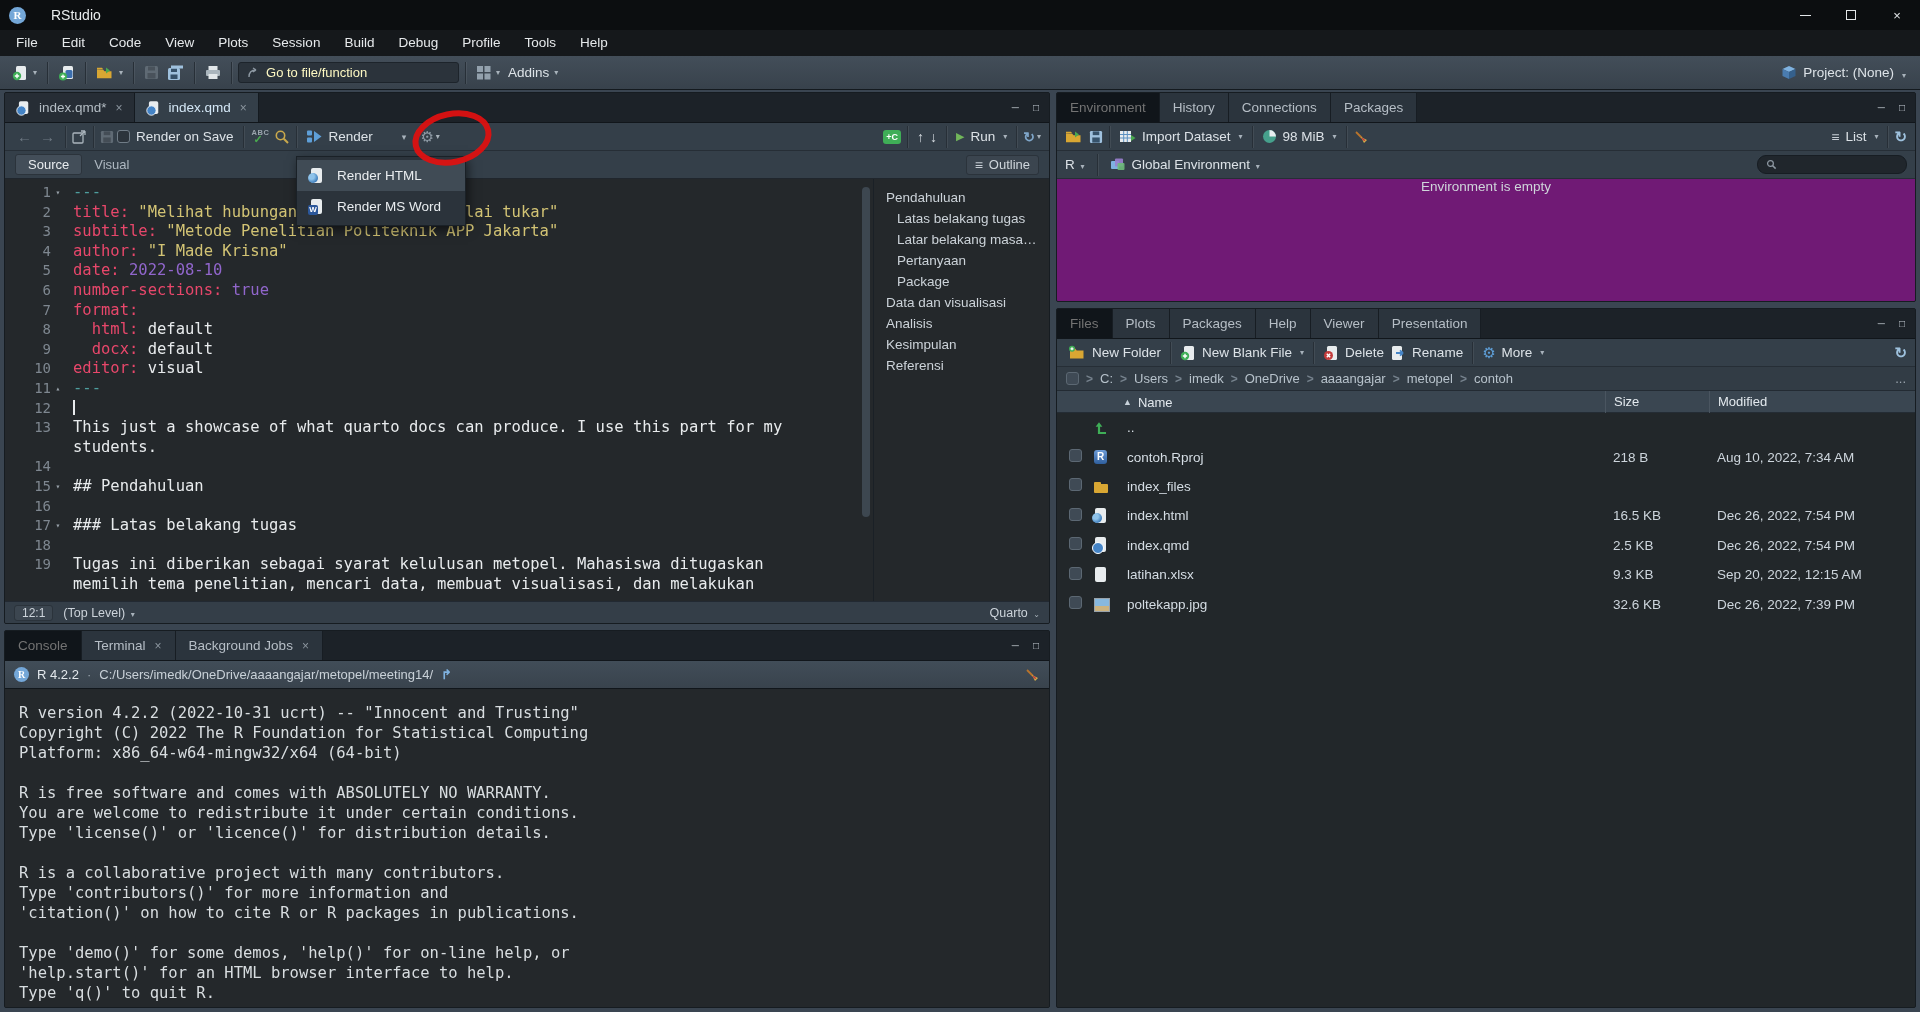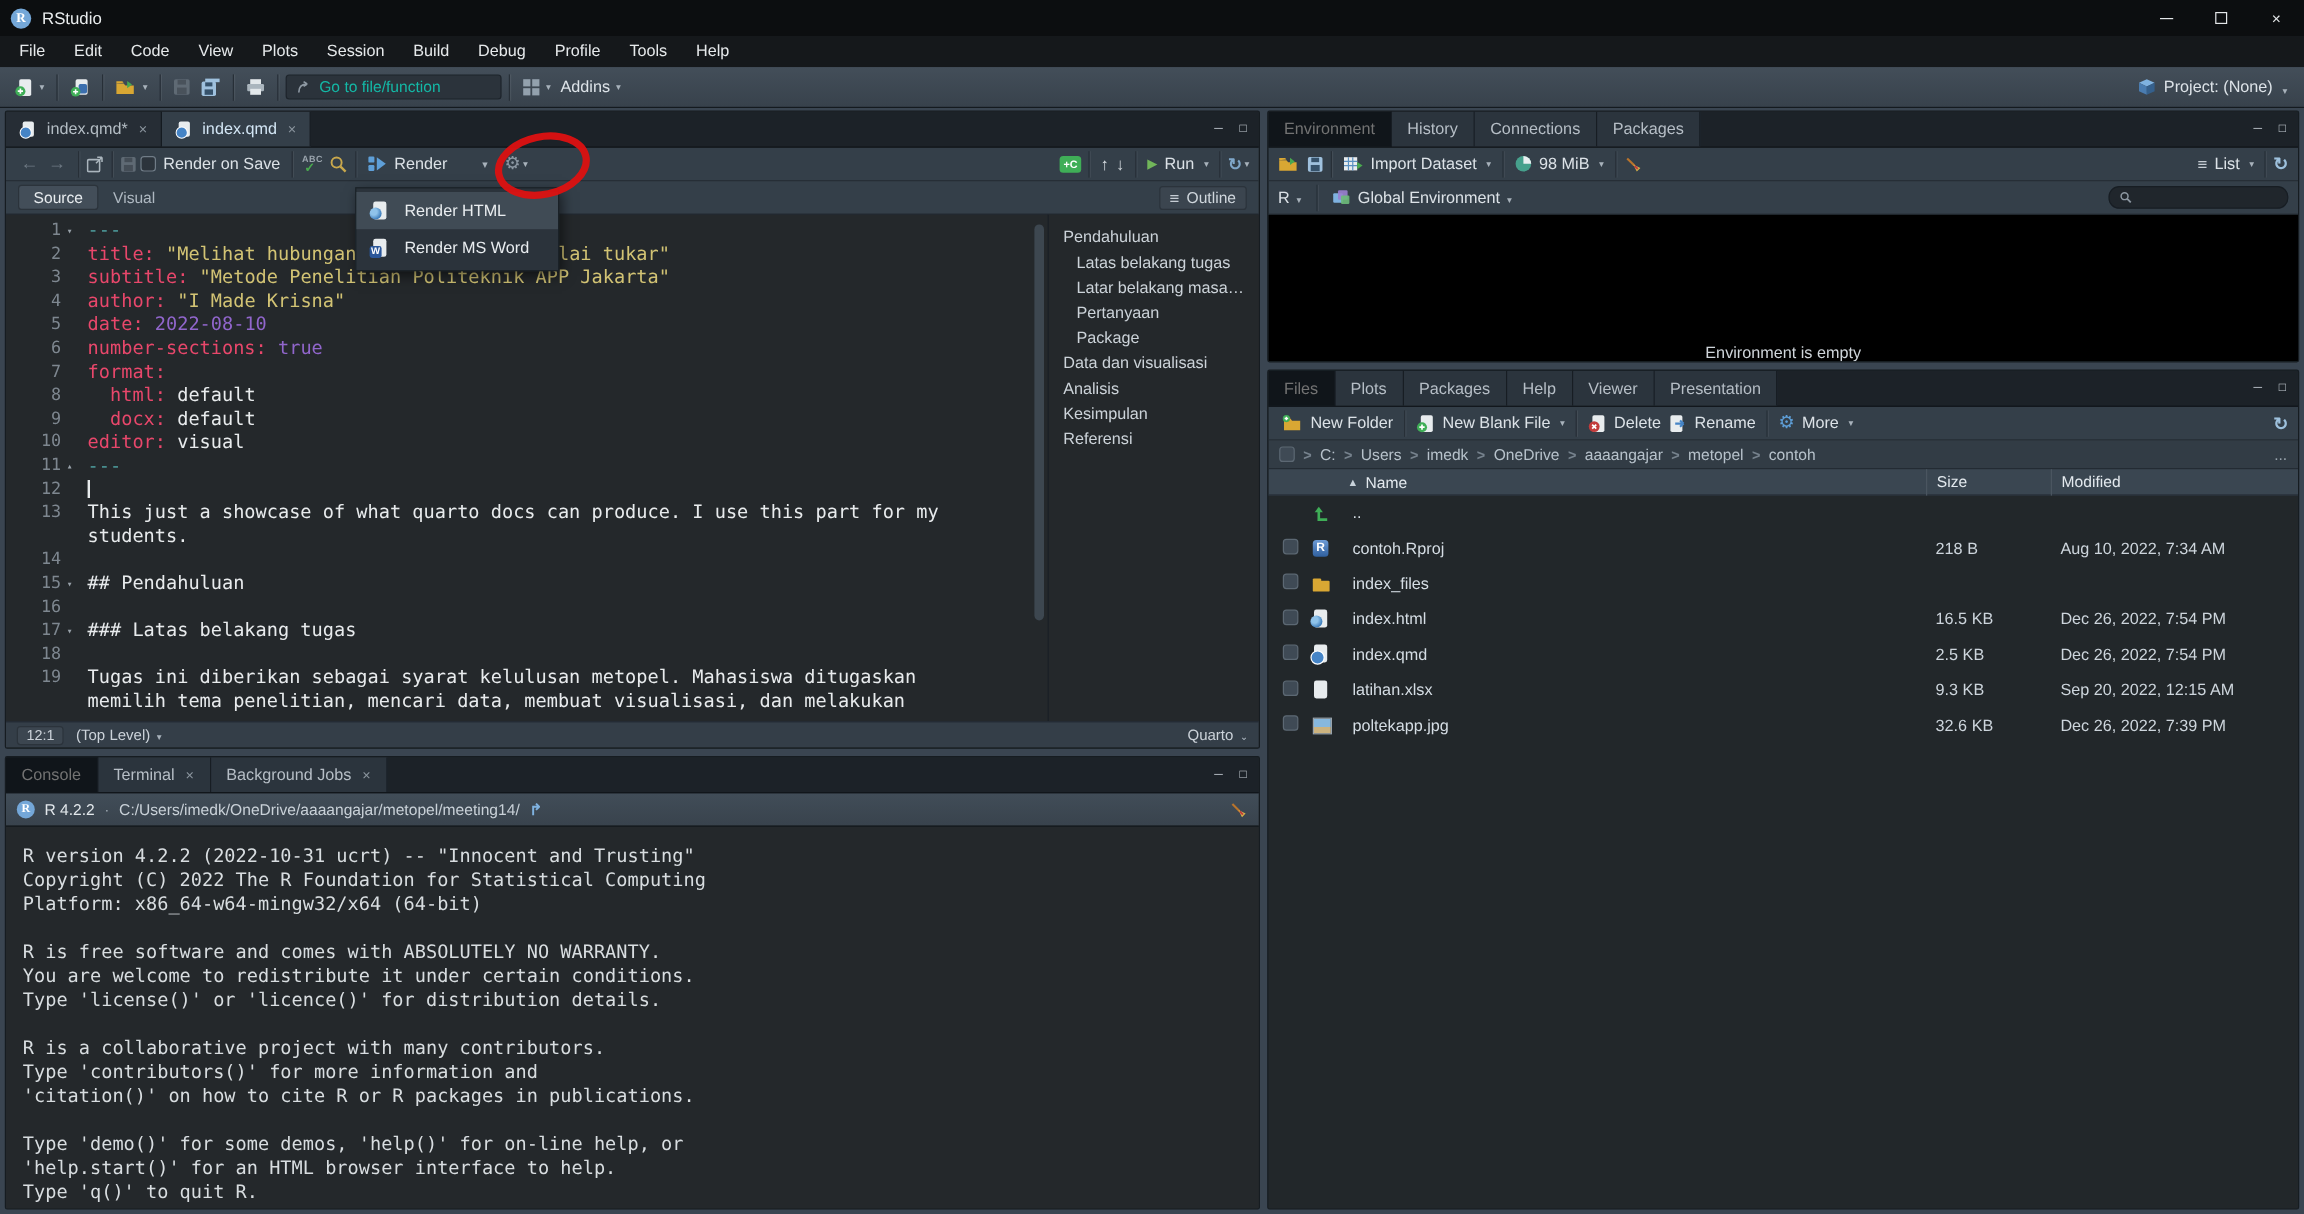--- a/index.html
+++ b/index.html
@@ -3,36 +3,36 @@
 <meta charset="utf-8">
 <style>
   *{box-sizing:border-box;margin:0;padding:0}
   html,body{width:1920px;height:1012px;overflow:hidden}
   body{position:relative;background:#3a4551;font-family:"Liberation Sans",sans-serif;color:#dfe4e8}
 
   
   .titlebar{position:absolute;left:0;top:0;width:1920px;height:30px;background:#0c0e10;display:flex;align-items:center;z-index:5}
   .rlogo{width:17px;height:17px;border-radius:50%;background:#74a7d8;margin-left:9px;position:relative;flex:none}
   .rlogo::after{content:"R";position:absolute;inset:0;color:#fff;font:bold 11px/17px "Liberation Serif",serif;text-align:center}
-  .title-text{margin-left:9px;font-size:14px;color:#e9eced}
+  .title-text{margin-left:25px;font-size:14px;color:#e9eced}
   .win-controls{margin-left:auto;display:flex;height:30px}
   .wbtn{width:46px;height:30px;display:flex;align-items:center;justify-content:center;color:#e4e7e9;font-size:13px}
   .wbtn .bar{width:11px;height:1px;background:#e4e7e9}
   .wbtn .box{width:10px;height:10px;border:1px solid #e4e7e9}
 
   
   .menubar{position:absolute;left:0;top:30px;width:1920px;height:26px;background:#15181b;display:flex;align-items:center;padding-left:4px;z-index:5}
   .menu-item{padding:0 12px;font-size:13.5px;color:#e6e9eb;height:26px;line-height:26px}
 
   
   .toolbar{position:absolute;left:0;top:56px;width:1920px;height:34px;background:linear-gradient(#434e59,#38424c);border-bottom:1px solid #141a1f;display:flex;align-items:center;padding:0 8px;z-index:5}
   .tbtn{display:flex;align-items:center;gap:3px;padding:2px 4px;border-radius:3px;color:#dde3e8;font-size:13.5px;background:transparent;border:none}
   .tb-div{width:1px;height:22px;background:#272f37;box-shadow:1px 0 0 rgba(255,255,255,.07);margin:0 6px;flex:none}
   .caret{font-size:8px;color:#a8b2bb;margin-left:2px}
-  .goto-box{width:180px;height:21px;background:#2b333b;border:1px solid #1d242b;border-radius:3px;color:#14b8a6;font-size:13px;display:flex;align-items:center;gap:7px;padding:0 8px}
+  .goto-box{width:221px;height:21px;background:#2b333b;border:1px solid #1d242b;border-radius:3px;color:#fef9c3;font-size:13px;display:flex;align-items:center;gap:7px;padding:0 8px}
   .project-btn{margin-left:auto;display:flex;align-items:flex-end;gap:6px;color:#dde3e8;font-size:13.5px;padding-right:6px}
 
   
   .pane{position:absolute;background:#22272a;border:1px solid #161c21;border-radius:2px;overflow:hidden}
   .tabstrip{height:30px;background:#1c2228;display:flex;align-items:stretch;border-bottom:1px solid #11161b;position:relative}
   .ptab{display:flex;align-items:center;gap:7px;padding:0 13px;font-size:13.5px;background:#2b343d;color:#b6bec6;border-right:1px solid #171d23}
   .ptab.active{background:#10151a;color:#737373}
   .edtab{display:flex;align-items:center;gap:7px;padding:0 11px;font-size:13.5px;background:#262d35;color:#b4bdc4;border-right:1px solid #141a20}
   .edtab.active{background:#343f49;color:#d3e6f5}
   .tabx{color:#8b959e;font-size:12px;margin-left:2px}
@@ -102,21 +102,21 @@
   .console-header .rlogo::after{font-size:10px;line-height:15px}
   .console-path{color:#c9d1d8}
   .popout-arrow{color:#7fb2e0;font-size:13px;font-weight:bold}
   .console-body{position:absolute;top:58px;left:0;right:0;bottom:0;background:#24282b;padding:14px 13px 0 14px;font-family:"DejaVu Sans Mono",monospace;font-size:15.5px;line-height:20px;color:#d8dde0;overflow:hidden}
   .cline{white-space:pre;height:20px}
 
   
   #env-pane{left:1056px;top:92px;width:860px;height:210px}
   .env-row2{height:28px;background:#343f49;display:flex;align-items:center;gap:6px;padding:0 8px;border-bottom:1px solid #262e36;font-size:13.5px;color:#dce2e7}
   .search-box{margin-left:auto;width:150px;height:19px;background:#20262c;border:1px solid #171d23;border-radius:9px;display:flex;align-items:center;gap:5px;padding:0 8px;color:#8d98a2}
-  .env-empty-wrap{position:absolute;top:86px;left:0;right:0;bottom:0;display:flex;align-items:flex-end;justify-content:center;background:#000000}
+  .env-empty-wrap{position:absolute;top:86px;left:0;right:0;bottom:0;display:flex;align-items:flex-start;justify-content:center;background:#701a75}
   .env-empty{font-size:13.5px;color:#cfd5da}
 
   
   #files-pane{left:1056px;top:308px;width:860px;height:700px}
   .breadcrumb{height:24px;background:#323c45;border-bottom:1px solid #232b33;display:flex;align-items:center;padding:0 9px;font-size:13px;color:#b7c2cb}
   .crumb-sep{color:#76828d;margin:0 7px;font-weight:bold;font-size:12px}
   .crumb{white-space:nowrap}
   .crumb-more{margin-left:auto;color:#9aa5ae}
   .fheader{height:22px;background:#3a4651;border-bottom:1px solid #242c34;display:grid;grid-template-columns:36px 30px 482px 104px auto;align-items:center;font-size:13px;color:#e3e9ee}
   .fheader .hname{display:flex;align-items:center;gap:6px}

